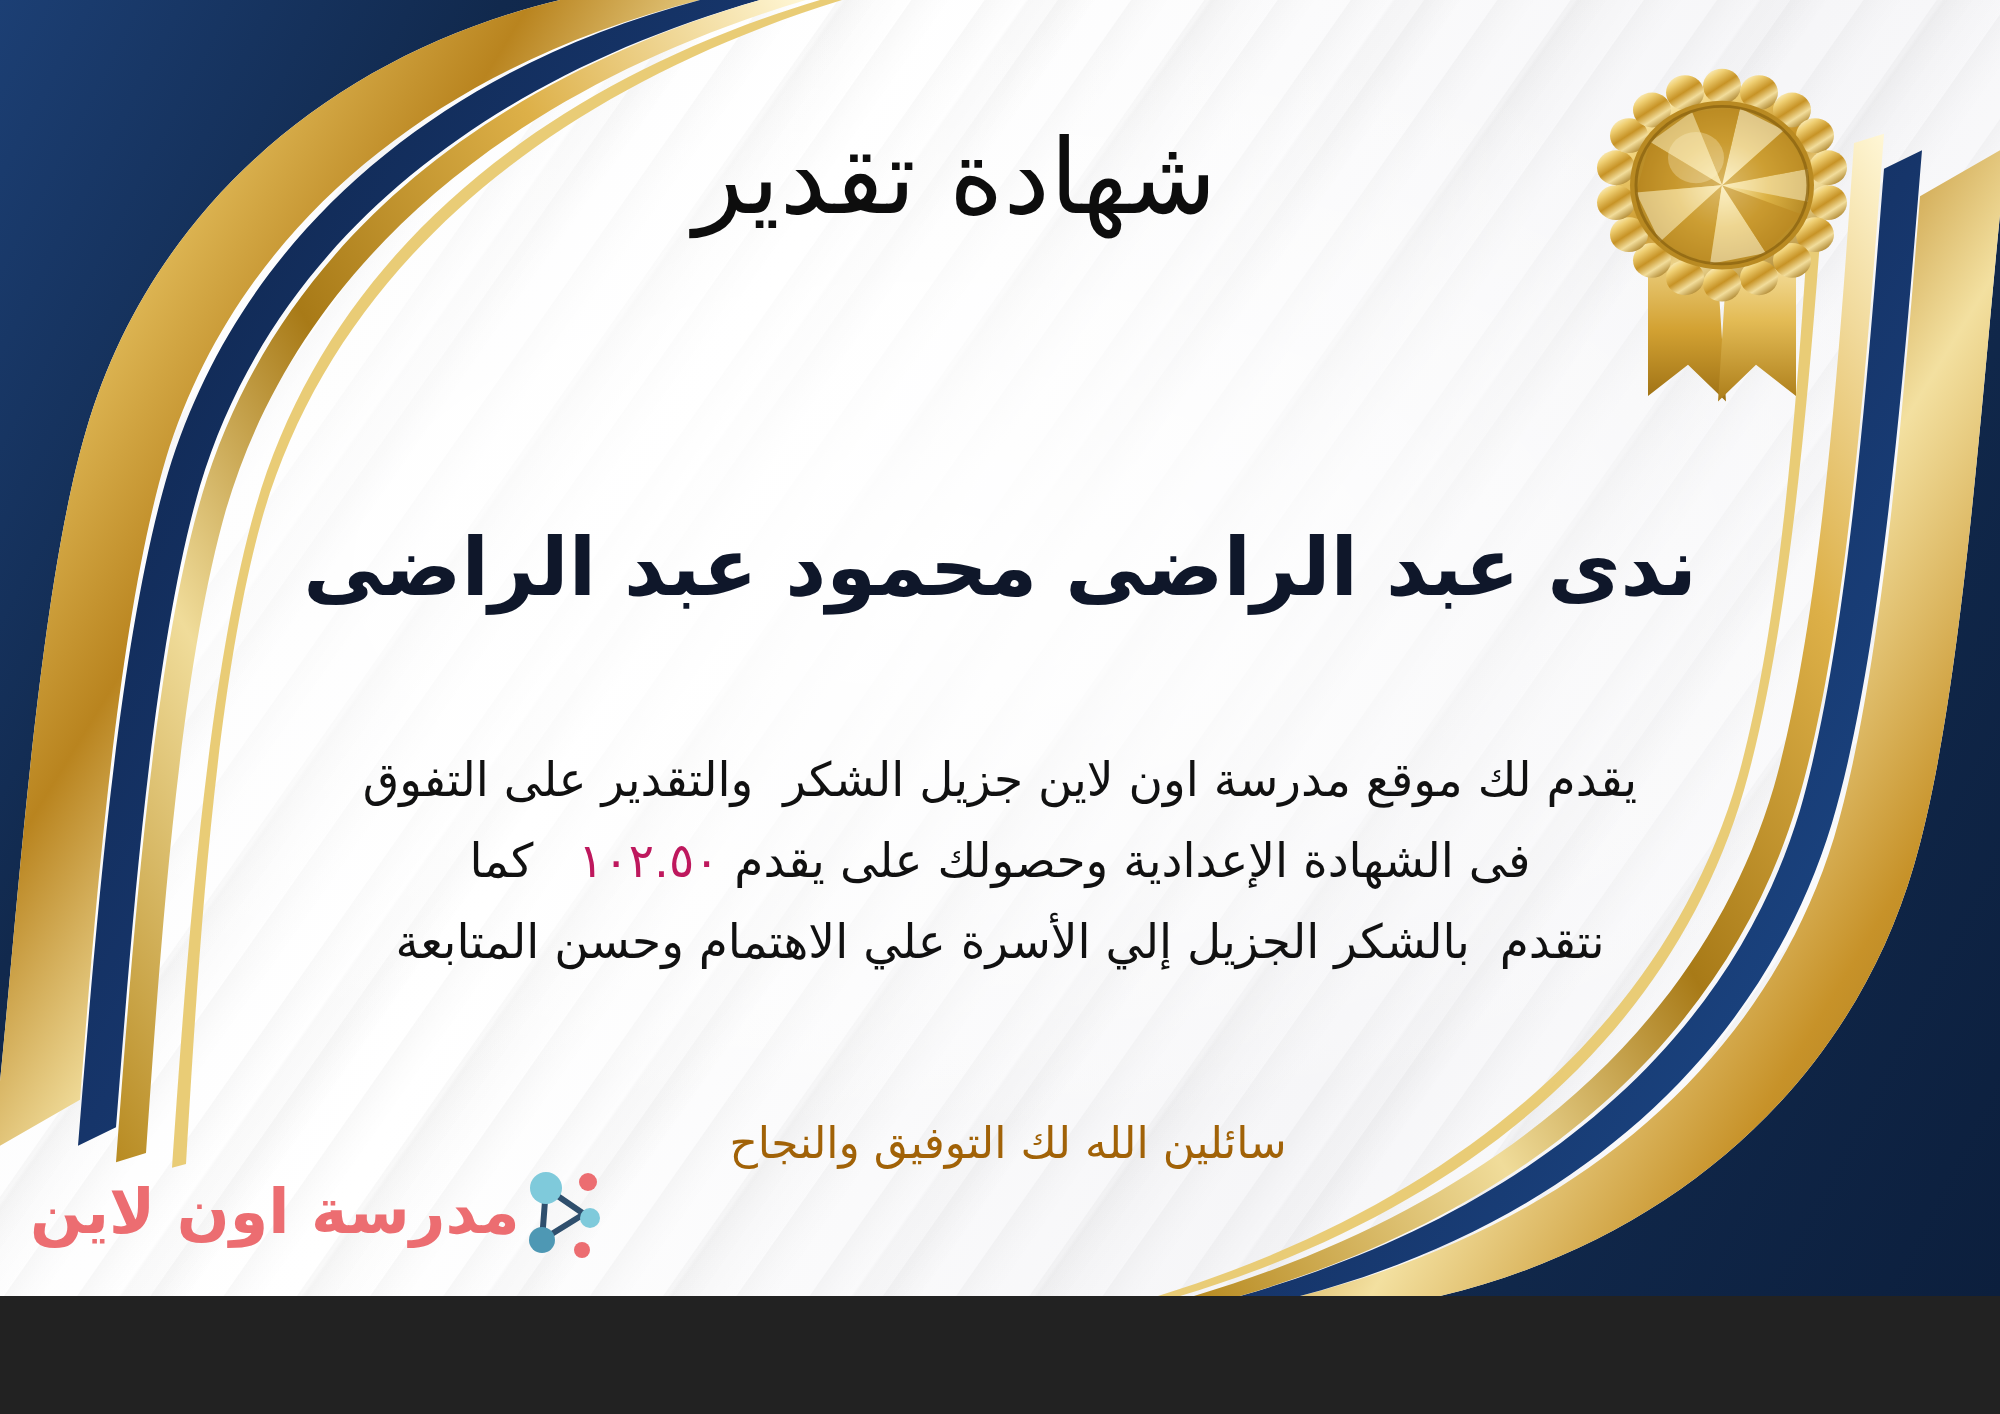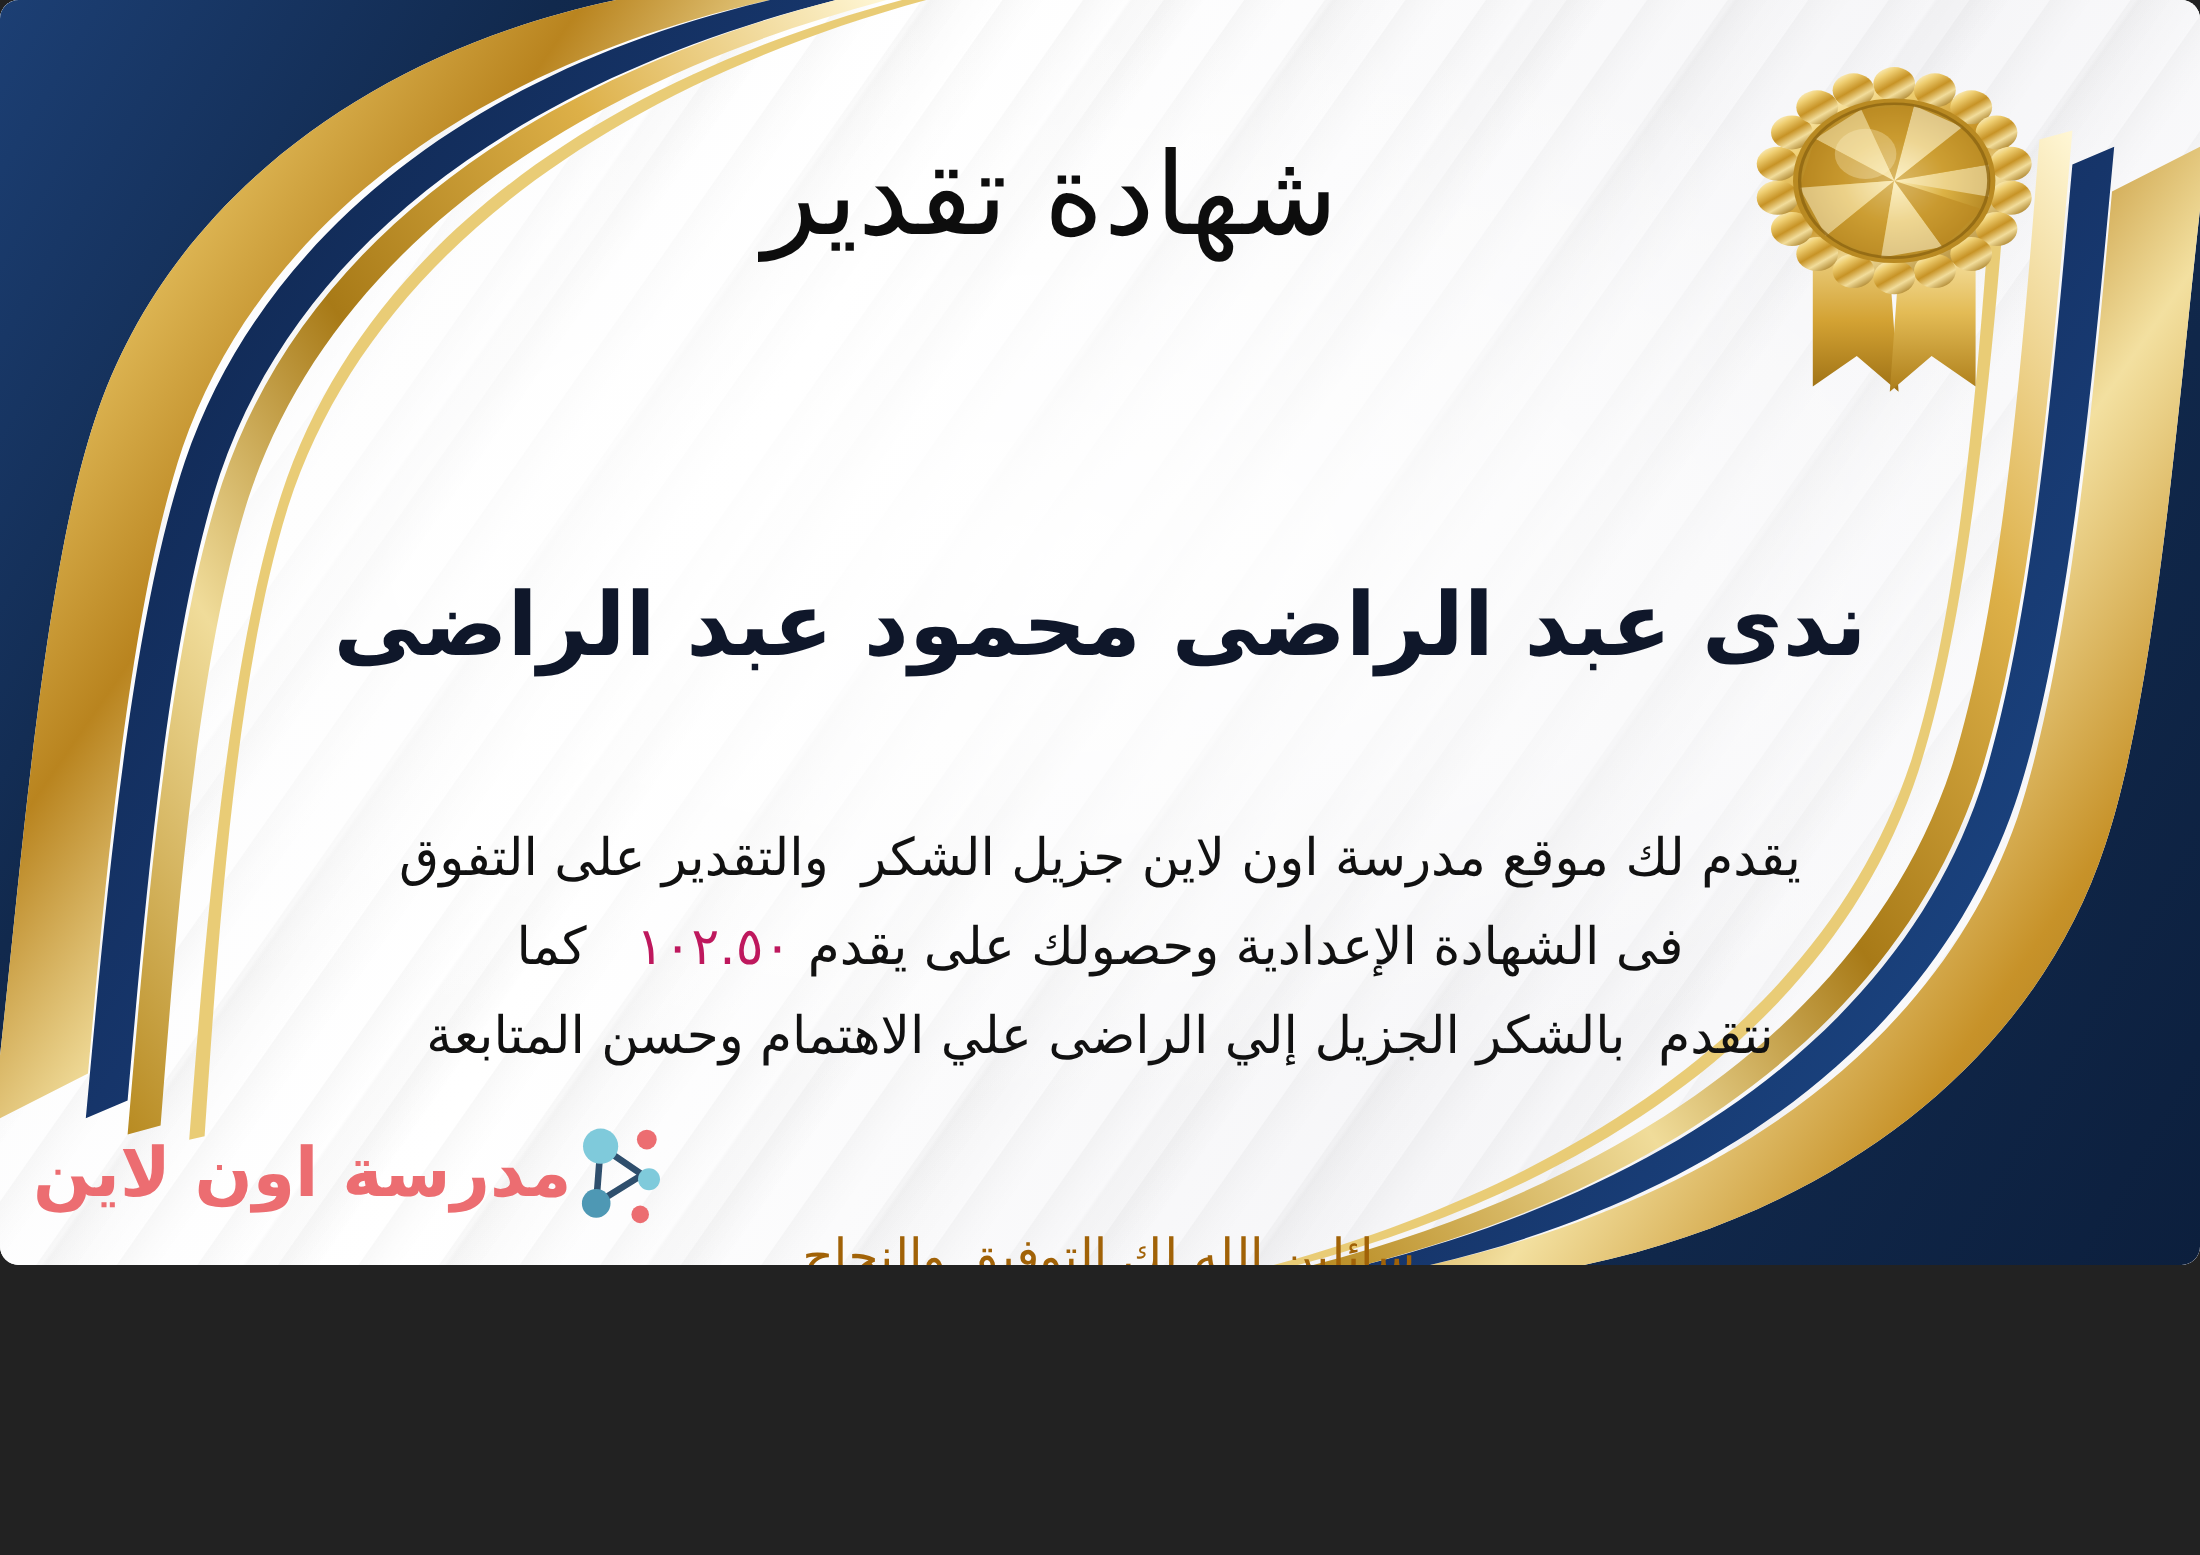--- a/index.html
+++ b/index.html
@@ -1,23 +1,22 @@
 <!DOCTYPE html>
 <html lang="ar" dir="rtl"><head>
 <meta charset="utf-8">
 <style>
   html,body{margin:0;padding:0;background:#222;}
   *{box-sizing:border-box;}
   .cert{
     position:relative;
-    width:2000px;height:1150px;
+    width:2000px;height:1296px;
     overflow:hidden;
     background:#ffffff;
     font-family:"DejaVu Sans","Liberation Sans",sans-serif;
-    border-radius:17px;
   }
   
   .paper{
     position:absolute;inset:0;
     background:
       repeating-linear-gradient(125deg,
         rgba(0,0,0,0.000) 0px,
         rgba(0,0,0,0.000) 26px,
         rgba(0,0,0,0.028) 27px,
         rgba(0,0,0,0.012) 42px,
@@ -240,21 +239,21 @@
 
   <div class="content">
 
     <div class="title">شهادة تقدير</div>
 
     <div class="recipient">ندى عبد الراضى محمود عبد الراضى</div>
 
     <div class="body">
       <span class="line">يقدم لك موقع مدرسة اون لاين جزيل الشكر  والتقدير على التفوق</span>
       <span class="line"><span>فى الشهادة الإعدادية وحصولك على يقدم </span><span class="score">١٠٢.٥٠</span><span>   كما</span></span>
-      <span class="line">نتقدم  بالشكر الجزيل إلي الراضى علي الاهتمام وحسن المتابعة</span>
+      <span class="line">نتقدم  بالشكر الجزيل إلي الأسرة علي الاهتمام وحسن المتابعة</span>
     </div>
 
     <div class="closing">سائلين الله لك التوفيق  والنجاح</div>
 
     <div class="logo">
       <div class="logo-text">
         <div class="logo-ar">مدرسة اون لاين</div>
       </div>
       <svg class="logo-mark" viewBox="0 0 96 108">
         <line x1="26" y1="30" x2="64" y2="56" stroke="#2f4f6d" stroke-width="6" stroke-linecap="round"></line>

